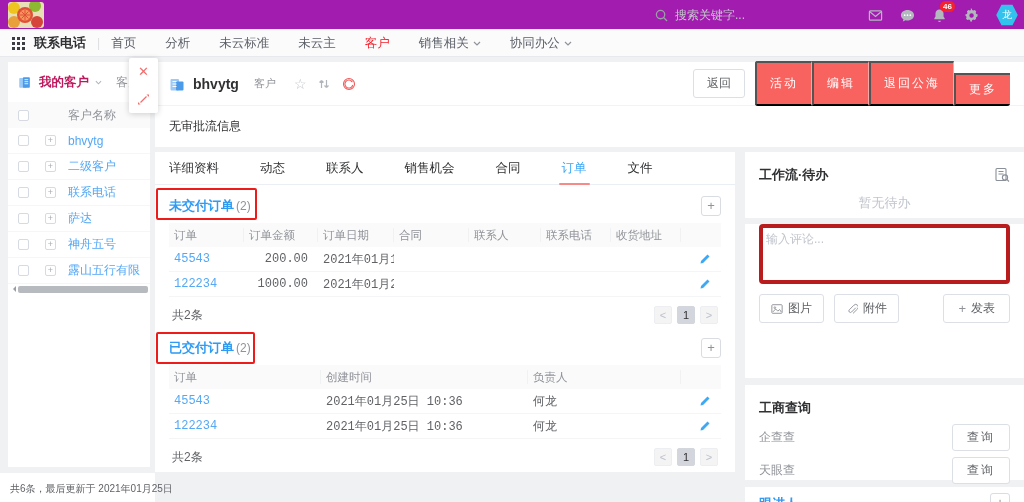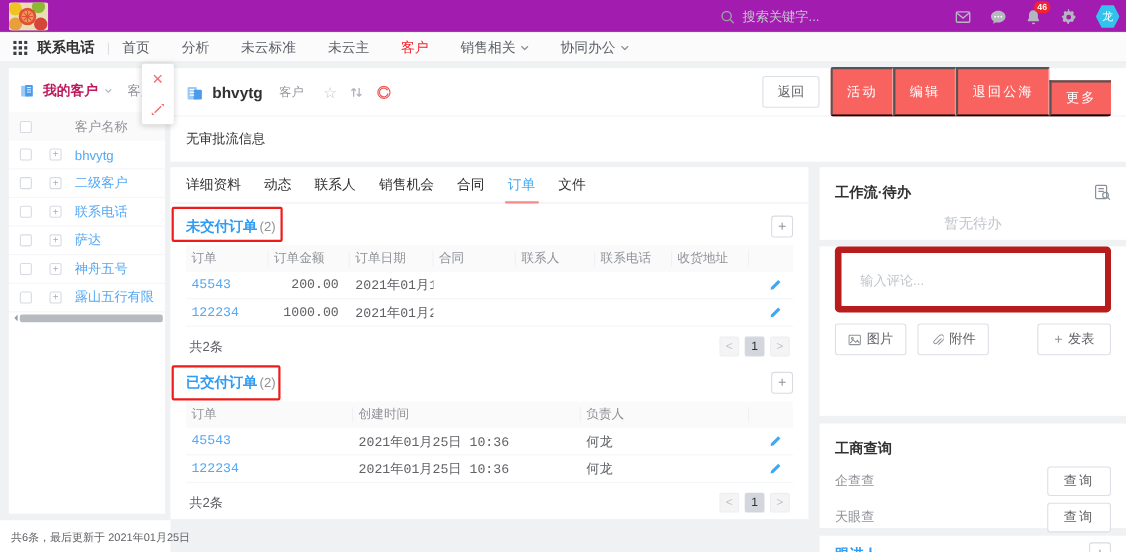--- a/index.html
+++ b/index.html
@@ -57,21 +57,21 @@
   .dh-star { font-size:14px; color:#c0c4cc; margin-left:18px; line-height:14px; }
   .dh-ic { margin-left:12px; display:flex; }
   .btn-back { margin-left:auto; background:#fff; border:1px solid #dcdfe6; border-radius:3px; padding:5px 13px; font-size:12px; color:#606266; margin-right:10px; }
   .red-group { display:flex; border-radius:3px; overflow:hidden; }
   .red-group .rbtn { background:#f8625f; color:#fff; font-size:12px; padding:6px 13px; border-right:1px solid rgba(255,255,255,.45); letter-spacing:2px; }
   .red-group .rbtn:last-child { border-right:none;margin-top:12px; }
   .dh-approval { border-top:1px solid #f2f3f5; padding:12px 14px; font-size:12px; color:#303133; }
 
   
   .orders { left:155px; top:152px; width:580px; height:320px; overflow:hidden; }
-  .tabs { height:33px; border-bottom:1px solid #ebeef5; display:flex; align-items:center; padding:0 14px; gap:21px; }
+  .tabs { height:33px; border-bottom:1px solid #ebeef5; display:flex; align-items:center; padding:0 14px; gap:41px; }
   .tab { position:relative; font-size:12.5px; color:#303133; height:33px; line-height:33px; }
   .tab.active { color:#3da8f5; }
   .tab .ul { position:absolute; left:-3px; right:-3px; bottom:0; height:2px; background:#f78989; border-radius:1px; }
   .sec { display:flex; align-items:center; padding:11px 14px 7px; }
   .sec .st { font-size:13px; font-weight:bold; color:#2f9bf2; }
   .sec .sc { font-size:12px; color:#909399; margin-left:2px; }
   .addbtn { margin-left:auto; width:20px; height:20px; border:1px solid #d9dce3; border-radius:3px; color:#909399; font-size:13px; line-height:18px; text-align:center; background:#fff; }
   .otable { margin:0 14px; }
   .thead { display:flex; background:#fafafa; height:24px; align-items:center; font-size:11.5px; color:#909399; }
   .thead .c { padding-left:5px; border-right:1px solid #f0f1f3; height:14px; line-height:14px; }
@@ -98,21 +98,21 @@
   
   .rp-work { left:745px; top:152px; width:279px; height:66px; }
   .rp-head { display:flex; align-items:center; padding:14px 14px 0; }
   .rp-head .t { font-size:13px; font-weight:bold; color:#303133; }
   .rp-head svg { margin-left:auto; width:16px; height:16px; }
   .rp-empty { text-align:center; font-size:13px; color:#c0c4cc; margin-top:10px; }
   .rp-comm { left:745px; top:224px; width:279px; height:154px; }
   .cm-head { padding:13px 14px 8px; }
   .cm-head .t { font-size:13px; font-weight:bold; color:#2f9bf2; }
   .cm-head .c { font-size:12px; color:#909399; }
-  .cm-input { display:block; margin:0 14px; width:251px; height:60px; border:6px solid #b91c1c; border-radius:4px; resize:none; font-size:12px; padding:17px; font-family:inherit; color:#303133; }
+  .cm-input { display:block; margin:0 14px; width:251px; height:60px; border:4px solid #b91c1c; border-radius:4px; resize:none; font-size:12px; padding:3px; font-family:inherit; color:#303133; }
   .cm-input::placeholder { color:#c0c4cc; }
   .cm-btns { display:flex; gap:10px; margin:10px 14px 0; }
   .cbtn { display:inline-flex; align-items:center; gap:5px; border:1px solid #dcdfe6; border-radius:3px; background:#fff; padding:5px 11px; font-size:12px; color:#606266; }
   .cbtn svg { width:12px; height:12px; }
   .cbtn.post { margin-left:auto; padding:5px 14px; }
   .cbtn.post .pl { font-size:13px; color:#909399; }
   .rp-lookup { left:745px; top:385px; width:279px; height:95px; }
   .lk-title { font-size:13px; font-weight:bold; color:#303133; padding:14px 14px 4px; }
   .lk-row { display:flex; align-items:center; padding:3px 14px; }
   .lk-row .lbl { font-size:12px; color:#909399; }

